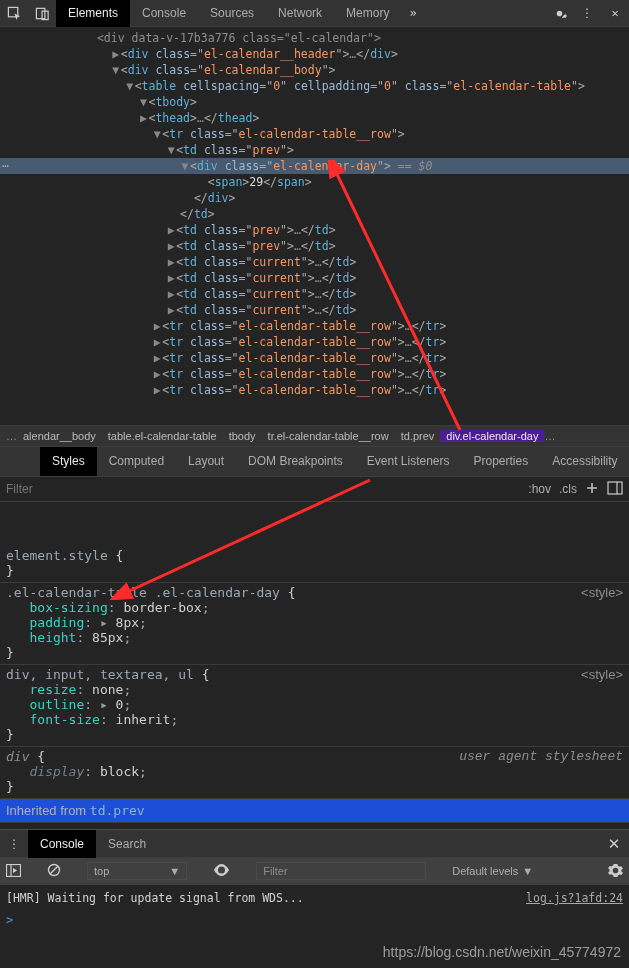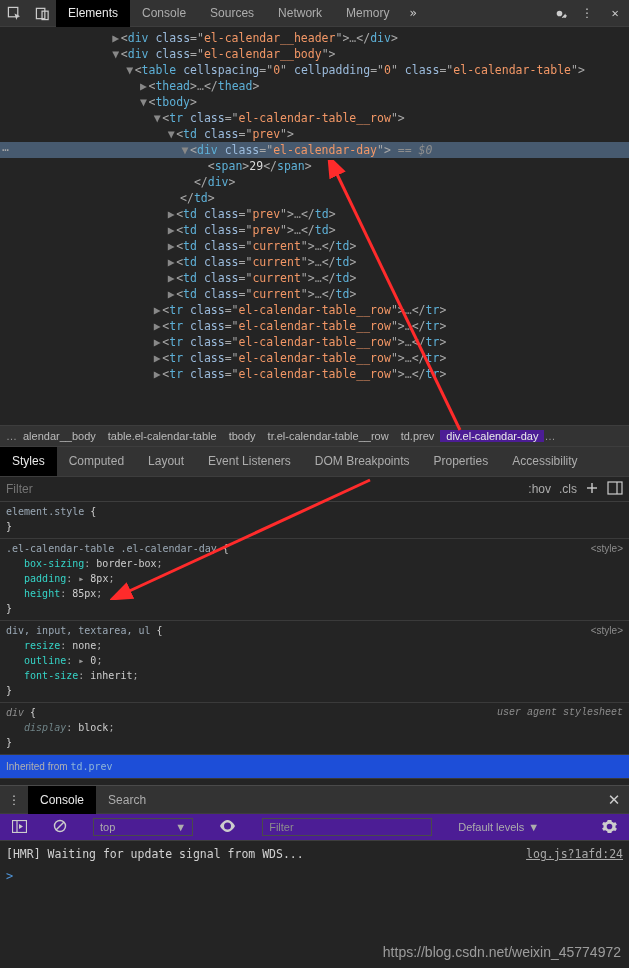--- a/index.html
+++ b/index.html
@@ -58,20 +58,21 @@
   font-size: 11px; color: #bbb; padding: 0 6px;
   overflow: hidden;
 }
 .bc-item { padding: 0 6px; white-space: nowrap; }
 .bc-item.active { background: #4c1d95; color: #eaeaea; }
 .bc-ell { color: #999; }
 .subtabs {
   display: flex; align-items: flex-start;
   background: #333333; height: 29px;
   font-family: Helvetica, Arial, sans-serif;
+  padding-left: 40px;
 }
 .subtab {
   padding: 0 12px; height: 29px; line-height: 29px;
   color: #adadad; cursor: pointer; white-space: nowrap;
 }
 .subtab.active { color: #eaeaea; background: #000; }
 .filterbar {
   display: flex; align-items: center; height: 26px;
   background: #242424;
   border-top: 1px solid #3d3d3d; border-bottom: 1px solid #3d3d3d;
@@ -79,22 +80,22 @@
   font-family: Helvetica, Arial, sans-serif; font-size: 12px;
 }
 .filter-input {
   flex: 1; background: transparent; border: none; color: #ccc;
   font-family: inherit; font-size: 12px; outline: none;
 }
 .filter-tools { display: flex; align-items: center; gap: 8px; color: #adadad; }
 .filter-tools span { cursor: pointer; }
 .styles-pane {
   background: #242424;
-  font-size: 10px; line-height: 15px;
-  height: 283px; overflow: hidden;
+  font-size: 13px; line-height: 15px;
+  height: 283px; overflow: hidden; margin-top: 44px;
 }
 .rule { padding: 2px 6px 4px 6px; border-bottom: 1px solid #3a3a3a; position: relative; }
 .rule .file { position: absolute; right: 6px; top: 2px; color: #8d8d8d; cursor: pointer; font-family: Helvetica, Arial, sans-serif; }
 .rule .ua { position: absolute; right: 6px; top: 2px; color: #8d8d8d; font-style: italic; font-family: Liberation Mono, monospace;}
 .sel  { color: #9aa8b5; }
 .prop { color: #35d4c7; }
 .prop-dim { color: #6f8387; font-style: italic; }
 .val  { color: #cfcfcf; }
 .brace{ color: #cfcfcf; }
 .swatch-tri { color: #999; }
@@ -112,22 +113,22 @@
 }
 .drawer-tabs .menu { width: 28px; text-align: center; color: #ccc; cursor: pointer; }
 .drawer-tab {
   padding: 0 12px; height: 28px; line-height: 28px;
   color: #adadad; cursor: pointer;
 }
 .drawer-tab.active { background: #000; color: #eaeaea; }
 .drawer-tabs .xbtn { margin-left: auto; width: 30px; text-align: center; color: #ccc; cursor: pointer; font-size: 15px; }
 .console-toolbar {
   display: flex; align-items: center; height: 28px;
-  background: #4c1d95; border-top: 1px solid #3d3d3d;
-  border-bottom: 1px solid #3d3d3d; padding: 0 12px; gap: 26px;
+  background: #404040; border-top: 1px solid #3d3d3d;
+  border-bottom: 1px solid #3d3d3d; padding: 0 6px; gap: 26px;
   font-family: Helvetica, Arial, sans-serif; font-size: 11px; color: #adadad;
 }
 .ctx-select { display: flex; align-items: center; gap: 60px; border: 1px solid #4a4a4a; padding: 2px 6px; }
 .con-filter { flex: 0 0 170px; border: 1px solid #4a4a4a; padding: 2px 6px; color: #8d8d8d; }
 .levels { display: flex; align-items: center; gap: 4px; }
 .console-body { padding: 4px 6px; font-size: 11.5px; }
 .con-line { display: flex; justify-content: space-between; line-height: 18px; }
 .con-src { color: #a9a9a9; text-decoration: underline; cursor: pointer; }
 .prompt-line { color: #4f93d6; padding: 2px 6px; }
 .watermark {
@@ -164,25 +165,26 @@
       <svg width="15" height="15" viewBox="0 0 16 16" fill="#ccc">
           <path d="M8 5a3 3 0 100 6 3 3 0 000-6zm6.4 3c0 .4 0 .8-.1 1.1l1.6 1.2-1.5 2.6-1.9-.7c-.6.5-1.2.9-2 .1.1L10 15H6l-.5-2c-.7-.2-1.4-.6-2-1.1l-1.9.7L.1 10l1.6-1.2C1.6 8.4 1.6 8 1.6 8s0-.8.1-1.1L.1 5.7l1.5-2.6 1.9.7c.6-.5 1.3-.9 2-1.1L6 1h4l.5 2c.8.2 1.4.6 2 1.1l1.9-.7 1.5 2.6-1.6 1.2c.1.3.1.7.1.8z"></path>
         </svg>
     </div>
     <div class="icon-btn">⋮</div>
     <div class="icon-btn">✕</div>
   </div>
 </div>
 
 <div class="dom-tree">
+<div class="ln dim">              <span>&lt;div data-v-17b3a776 class="el-calendar"&gt;</span></div>
 <div class="ln">                <span class="caret">▶</span><span class="pun">&lt;</span><span class="tag">div</span> <span class="attn">class</span><span class="pun">="</span><span class="attv">el-calendar__header</span><span class="pun">"</span><span class="pun">&gt;</span><span class="dim">…</span><span class="pun">&lt;/</span><span class="tag">div</span><span class="pun">&gt;</span></div>
 <div class="ln">                <span class="caret">▼</span><span class="pun">&lt;</span><span class="tag">div</span> <span class="attn">class</span><span class="pun">="</span><span class="attv">el-calendar__body</span><span class="pun">"</span><span class="pun">&gt;</span></div>
 <div class="ln">                  <span class="caret">▼</span><span class="pun">&lt;</span><span class="tag">table</span> <span class="attn">cellspacing</span><span class="pun">="</span><span class="attv">0</span><span class="pun">"</span> <span class="attn">cellpadding</span><span class="pun">="</span><span class="attv">0</span><span class="pun">"</span> <span class="attn">class</span><span class="pun">="</span><span class="attv">el-calendar-table</span><span class="pun">"&gt;</span></div>
+<div class="ln">                    <span class="caret">▼</span><span class="pun">&lt;</span><span class="tag">tbody</span><span class="pun">&gt;</span></div>
 <div class="ln">                    <span class="caret">▶</span><span class="pun">&lt;</span><span class="tag">thead</span><span class="pun">&gt;</span><span class="dim">…</span><span class="pun">&lt;/</span><span class="tag">thead</span><span class="pun">&gt;</span></div>
-<div class="ln">                    <span class="caret">▼</span><span class="pun">&lt;</span><span class="tag">tbody</span><span class="pun">&gt;</span></div>
 <div class="ln">                      <span class="caret">▼</span><span class="pun">&lt;</span><span class="tag">tr</span> <span class="attn">class</span><span class="pun">="</span><span class="attv">el-calendar-table__row</span><span class="pun">"&gt;</span></div>
 <div class="ln">                        <span class="caret">▼</span><span class="pun">&lt;</span><span class="tag">td</span> <span class="attn">class</span><span class="pun">="</span><span class="attv">prev</span><span class="pun">"&gt;</span></div>
 <div class="ln hl-row"><span class="gutter-dots">⋯</span>                          <span class="caret">▼</span><span class="pun">&lt;</span><span class="tag">div</span> <span class="attn">class</span><span class="pun">="</span><span class="attv">el-calendar-day</span><span class="pun">"&gt;</span><span class="eq0"> == $0</span></div>
 <div class="ln">                              <span class="pun">&lt;</span><span class="tag">span</span><span class="pun">&gt;</span><span class="txt">29</span><span class="pun">&lt;/</span><span class="tag">span</span><span class="pun">&gt;</span></div>
 <div class="ln">                            <span class="pun">&lt;/</span><span class="tag">div</span><span class="pun">&gt;</span></div>
 <div class="ln">                          <span class="pun">&lt;/</span><span class="tag">td</span><span class="pun">&gt;</span></div>
 <div class="ln">                        <span class="caret">▶</span><span class="pun">&lt;</span><span class="tag">td</span> <span class="attn">class</span><span class="pun">="</span><span class="attv">prev</span><span class="pun">"</span><span class="pun">&gt;</span><span class="dim">…</span><span class="pun">&lt;/</span><span class="tag">td</span><span class="pun">&gt;</span></div>
 <div class="ln">                        <span class="caret">▶</span><span class="pun">&lt;</span><span class="tag">td</span> <span class="attn">class</span><span class="pun">="</span><span class="attv">prev</span><span class="pun">"</span><span class="pun">&gt;</span><span class="dim">…</span><span class="pun">&lt;/</span><span class="tag">td</span><span class="pun">&gt;</span></div>
 <div class="ln">                        <span class="caret">▶</span><span class="pun">&lt;</span><span class="tag">td</span> <span class="attn">class</span><span class="pun">="</span><span class="attv">current</span><span class="pun">"</span><span class="pun">&gt;</span><span class="dim">…</span><span class="pun">&lt;/</span><span class="tag">td</span><span class="pun">&gt;</span></div>
 <div class="ln">                        <span class="caret">▶</span><span class="pun">&lt;</span><span class="tag">td</span> <span class="attn">class</span><span class="pun">="</span><span class="attv">current</span><span class="pun">"</span><span class="pun">&gt;</span><span class="dim">…</span><span class="pun">&lt;/</span><span class="tag">td</span><span class="pun">&gt;</span></div>
@@ -203,22 +205,22 @@
   <span class="bc-item">tr.el-calendar-table__row</span>
   <span class="bc-item">td.prev</span>
   <span class="bc-item active">div.el-calendar-day</span>
   <span class="bc-ell">…</span>
 </div>
 
 <div class="subtabs">
   <div class="subtab active">Styles</div>
   <div class="subtab">Computed</div>
   <div class="subtab">Layout</div>
+  <div class="subtab">DOM Breakpoints</div>
   <div class="subtab">Event Listeners</div>
-  <div class="subtab">DOM Breakpoints</div>
   <div class="subtab">Properties</div>
   <div class="subtab">Accessibility</div>
 </div>
 
 <div class="filterbar">
   <input class="filter-input" placeholder="Filter" style="">
   <div class="filter-tools">
     <span>:hov</span>
     <span>.cls</span>
     <span>

